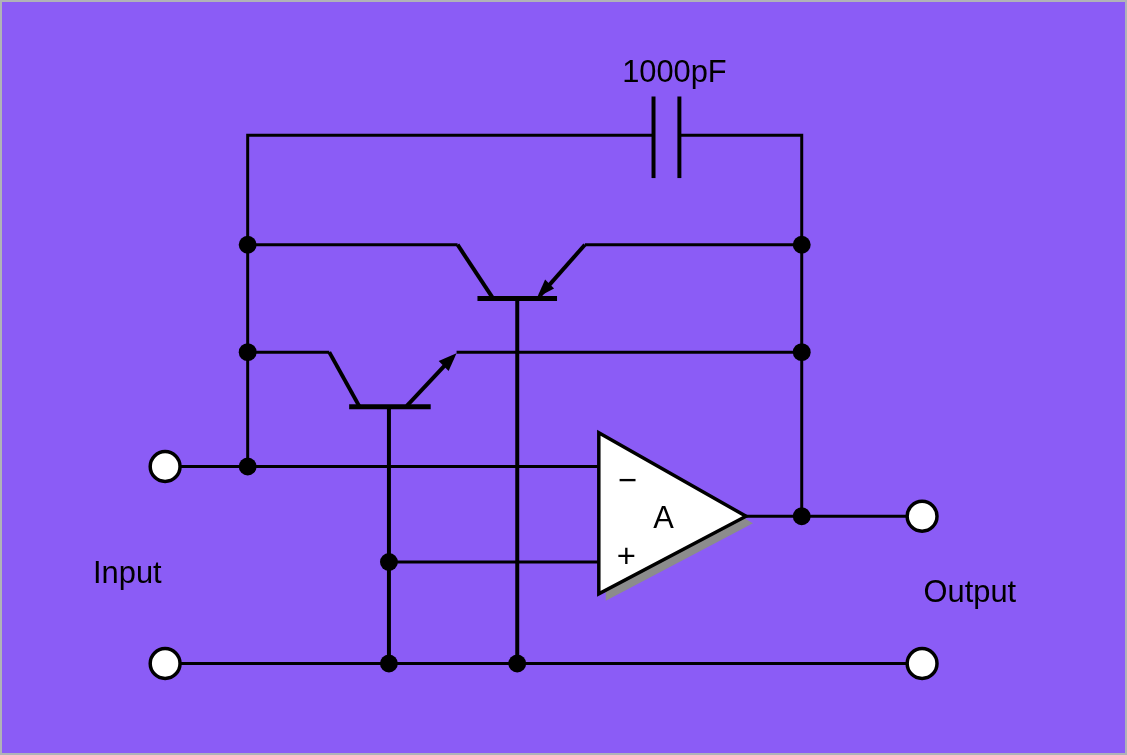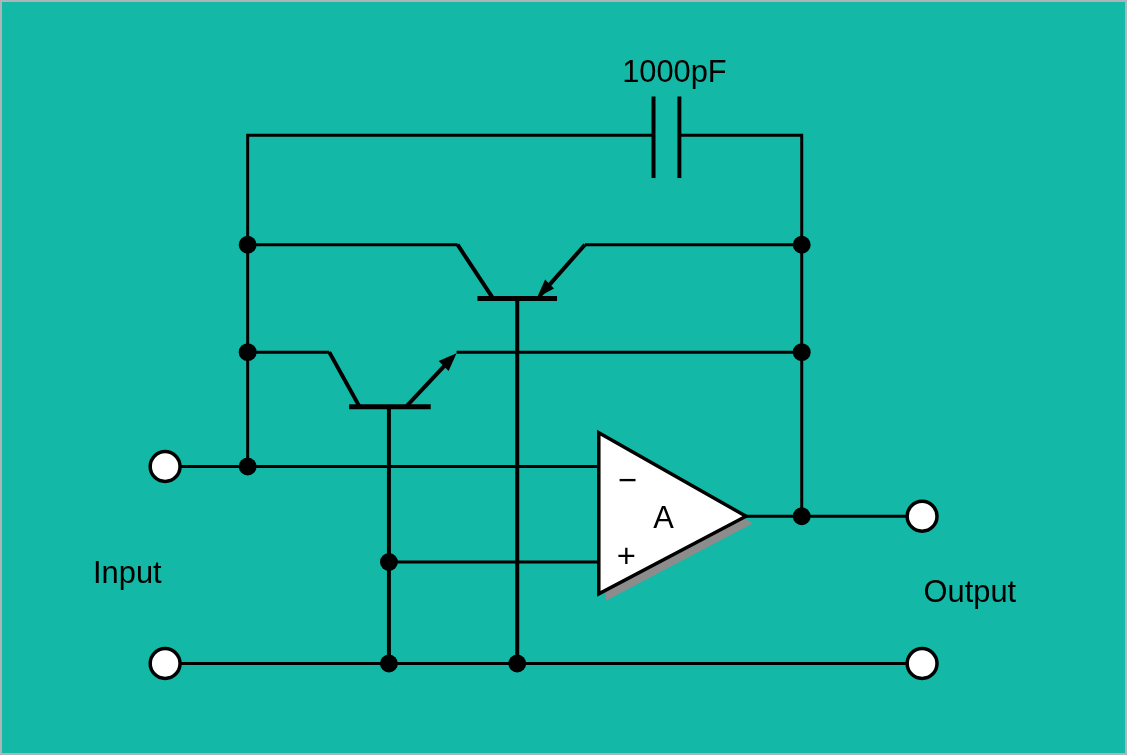--- a/index.html
+++ b/index.html
@@ -5,21 +5,21 @@
   html, body {
     margin: 0;
     padding: 0;
     background: #ffffff;
     font-family: "Liberation Sans", sans-serif;
   }
   .canvas {
     position: relative;
     width: 1127px;
     height: 755px;
-    background: #14b8a6;
+    background: #8b5cf6;
     border: 2px solid #b0b3b8;
     box-sizing: border-box;
     overflow: hidden;
   }
   svg { display: block; width: 100%; height: 100%; }
   .wire    { stroke: #000000; stroke-width: 3; fill: none; stroke-linecap: butt; }
   .lead    { stroke: #000000; stroke-width: 4; fill: none; stroke-linecap: butt; }
   .bar     { stroke: #000000; stroke-width: 5; fill: none; stroke-linecap: butt; }
   .plate   { stroke: #000000; stroke-width: 4; fill: none; stroke-linecap: butt; }
   .dot     { fill: #000000; stroke: none; }

